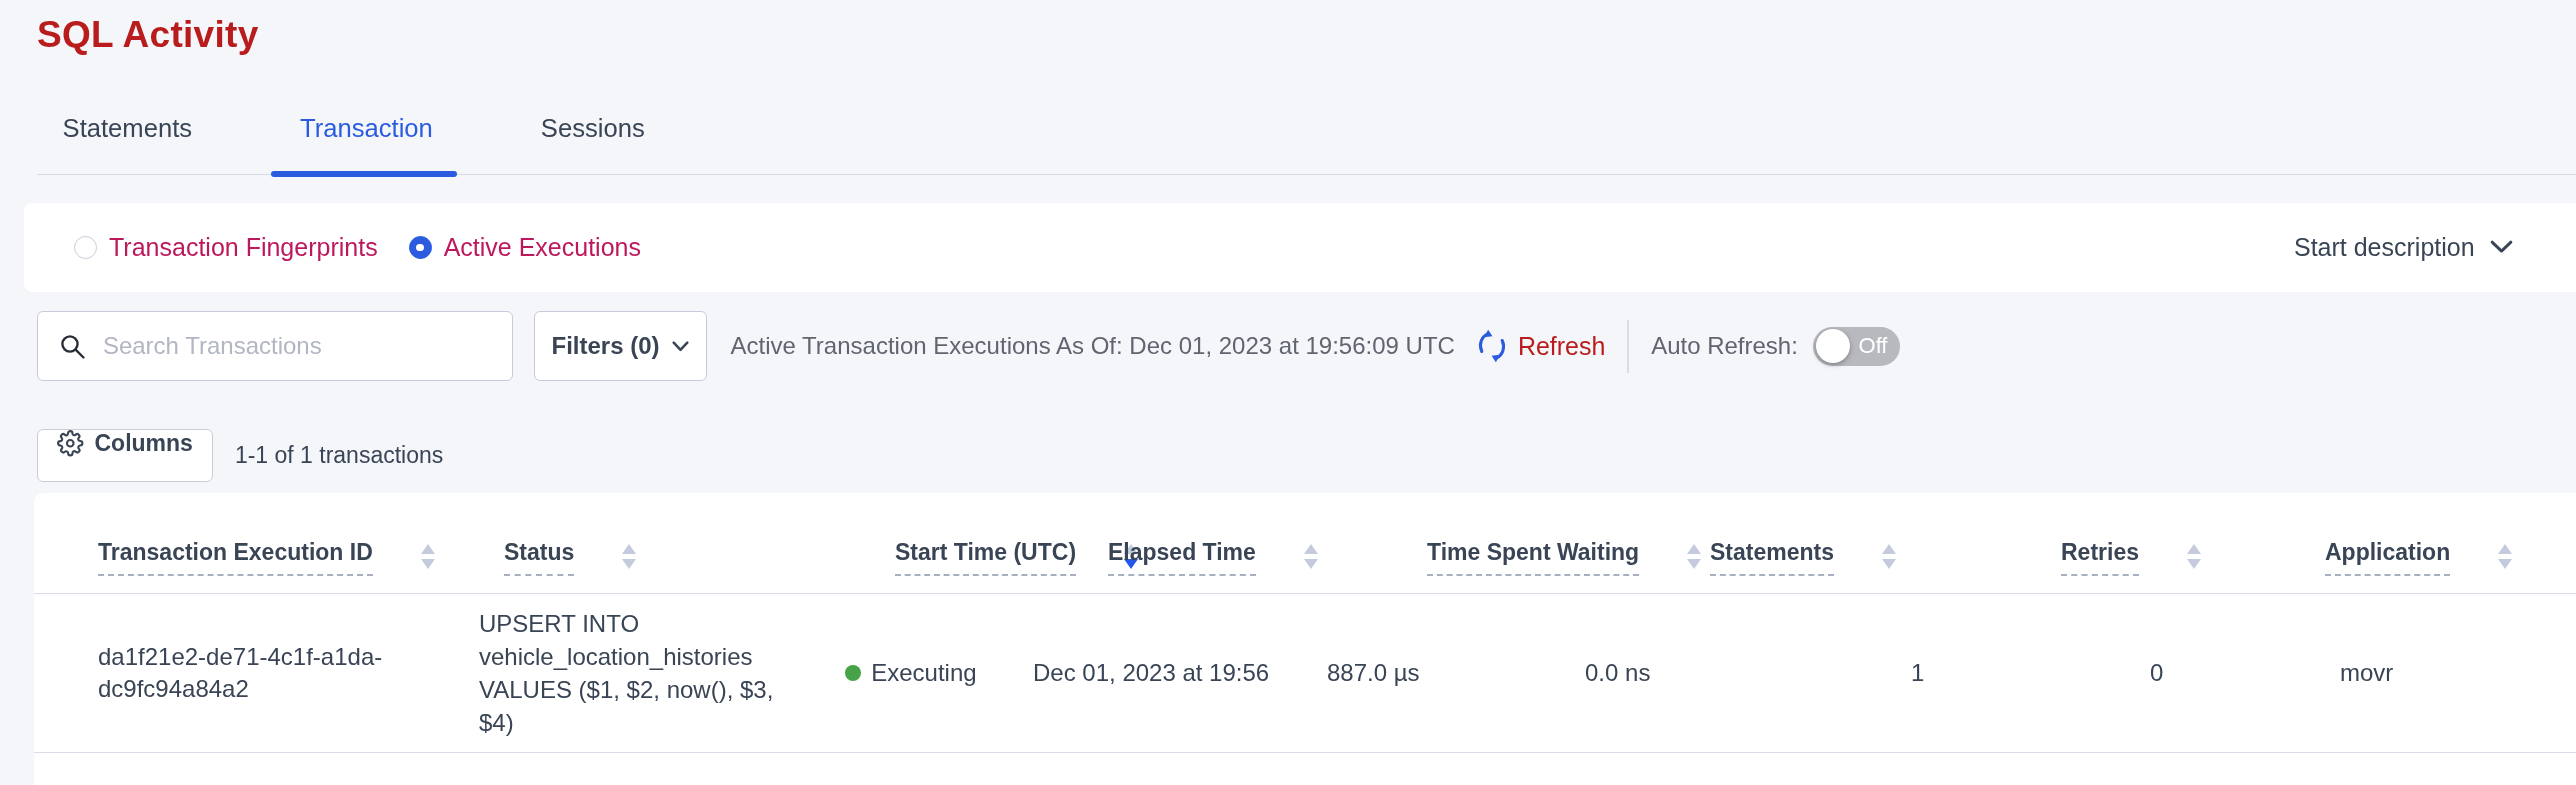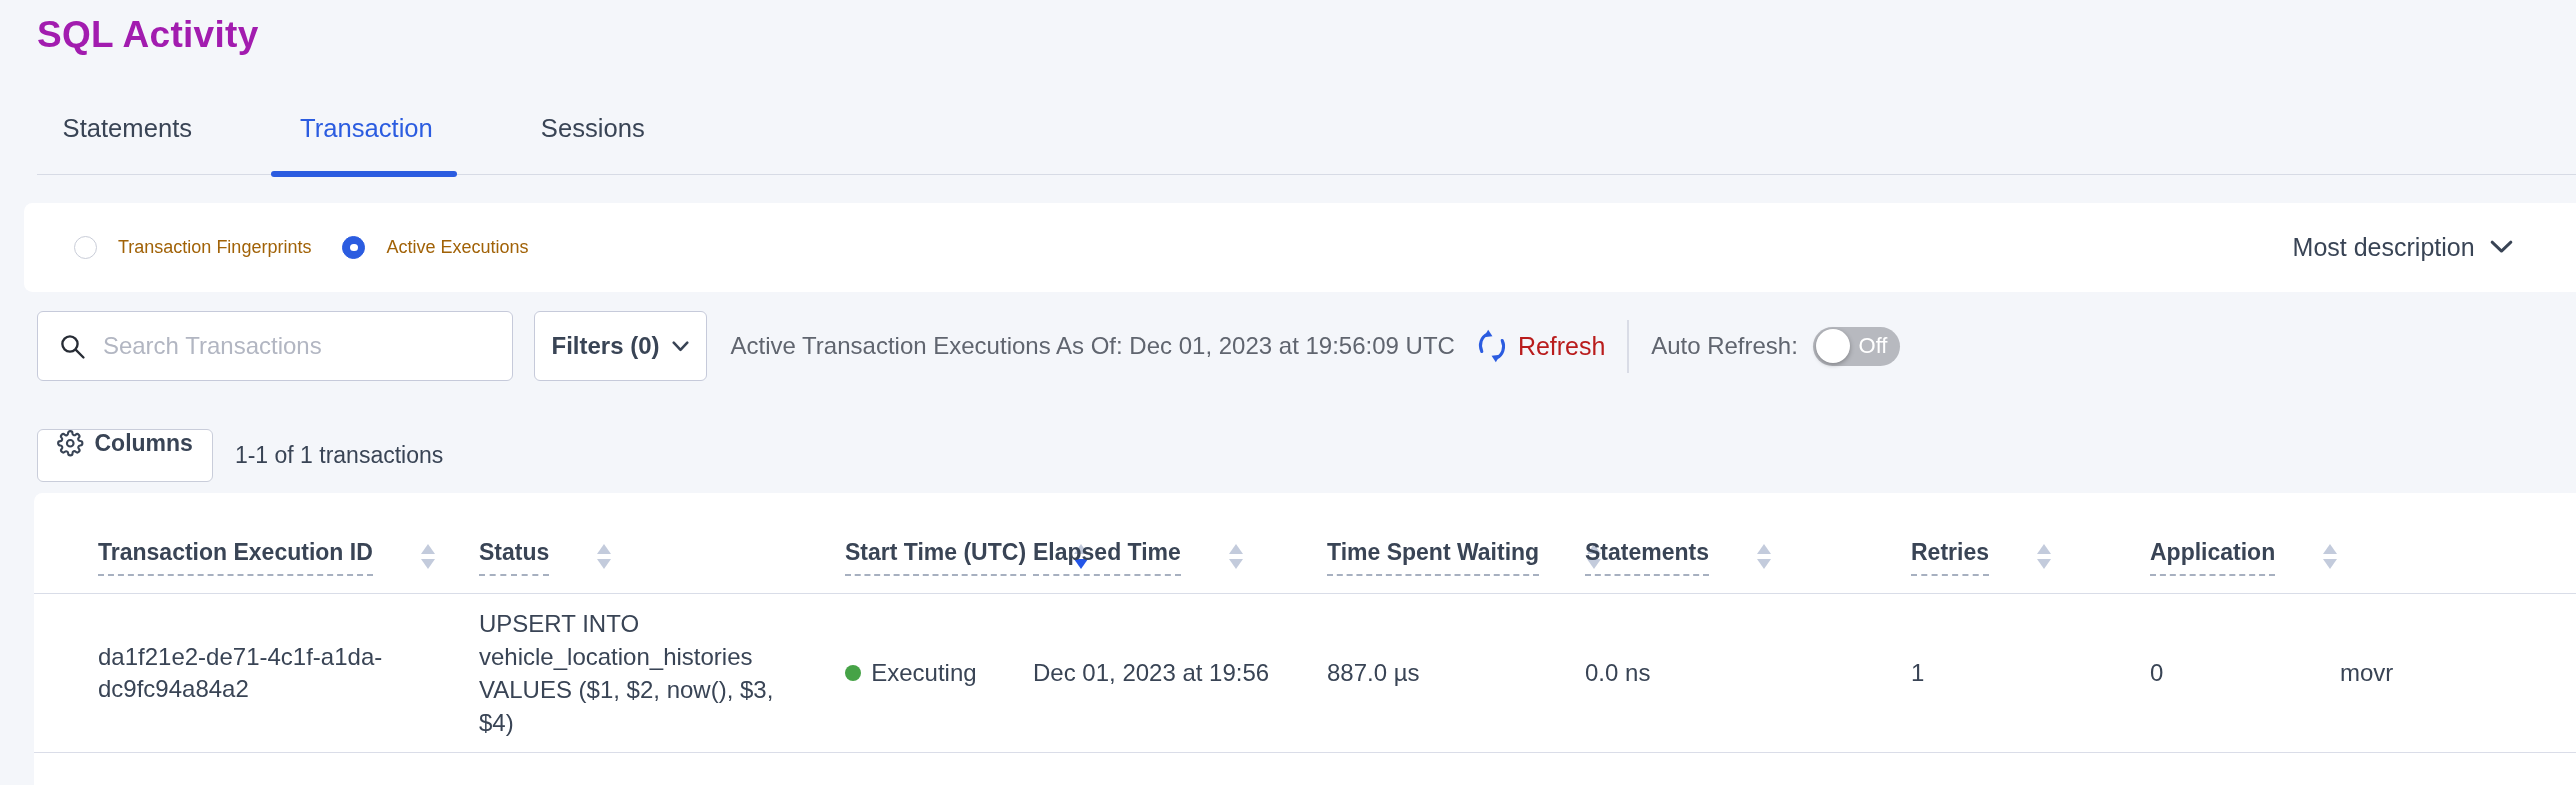--- a/index.html
+++ b/index.html
@@ -5,21 +5,21 @@
   * { box-sizing: border-box; }
   html,body { margin:0; padding:0; }
   body {
     width:2576px; height:785px; overflow:hidden; position:relative;
     background:#f4f6fa; color:#394455;
     font-family:"Liberation Sans", sans-serif;
   }
   
   .page-title {
     position:absolute; left:37px; top:13.7px;
-    font-size:37px; font-weight:700; color:#a21caf; letter-spacing:0.3px;
+    font-size:37px; font-weight:700; color:#b91c1c; letter-spacing:0.3px;
   }
   
   .tabbar {
     position:absolute; left:37px; right:0; top:114px;
     display:flex; column-gap:108px; padding-left:25.6px;
     border-bottom:1.7px solid #d7dbe5;
   }
   .tab {
     font-size:25.6px; color:#394455; padding-bottom:31px;
     position:relative; cursor:pointer; white-space:nowrap;
@@ -38,21 +38,21 @@
   .radio { display:flex; align-items:center; margin-right:31px; cursor:pointer; }
   .radio-circle {
     width:23px; height:23px; border-radius:50%; background:#fff;
     border:1.7px solid #c9cdd8; position:relative; flex:0 0 auto;
   }
   .radio.selected .radio-circle { background:#2b5ce0; border-color:#2b5ce0; }
   .radio.selected .radio-circle::after {
     content:""; position:absolute; left:50%; top:50%; width:7.7px; height:7.7px;
     margin:-3.8px 0 0 -3.8px; border-radius:50%; background:#fff;
   }
-  .radio-label { margin-left:21px; font-size:18px; color:#a16207; white-space:nowrap; }
+  .radio-label { margin-left:12px; font-size:25px; color:#be185d; white-space:nowrap; }
   .show-desc {
     margin-left:auto; display:flex; align-items:center; gap:15.4px;
     font-size:25px; color:#394455; cursor:pointer; white-space:nowrap;
   }
   
   .controls {
     position:absolute; left:37px; top:311px; height:70px;
     display:flex; align-items:center;
   }
   .search-box {
@@ -104,21 +104,21 @@
   
   .table-card {
     position:absolute; left:34px; right:0; top:493px; bottom:0;
     background:#fff; border-radius:8.5px 0 0 0;
   }
   .thead, .trow {
     display:grid;
     grid-template-columns:381px 366px 188px 294px 258px 326px 239px 190px 1fr;
     padding-left:64px;
   }
-  .thead { height:101px; align-items:end; border-bottom:1.7px solid #d9dde8; }
+  .thead { height:101px; align-items:end; border-bottom:1.7px solid #d9dde8;gap:25px; }
   .th {
     display:flex; align-items:flex-end; padding-bottom:17px;
     font-size:23px; font-weight:700; color:#394455; cursor:pointer; white-space:nowrap;
   }
   .th .lbl { border-bottom:2.6px dashed #a7b0c0; padding-bottom:7.7px; }
   .sort { margin-left:48px; display:flex; flex-direction:column; gap:5.1px; padding-bottom:6.8px; }
   .tri-up {
     width:0; height:0; border-left:7.7px solid transparent; border-right:7.7px solid transparent;
     border-bottom:10.2px solid #c3cbdc;
   }
@@ -152,21 +152,21 @@
 <div class="options-card">
   <div class="radio">
     <span class="radio-circle"></span>
     <span class="radio-label">Transaction Fingerprints</span>
   </div>
   <div class="radio selected">
     <span class="radio-circle"></span>
     <span class="radio-label">Active Executions</span>
   </div>
   <div class="show-desc">
-    <span>Most description</span>
+    <span>Start description</span>
     <svg width="23" height="14.5" viewBox="0 0 27 17">
       <path d="M2.5 2.5 L13.5 13 L24.5 2.5" fill="none" stroke="#394455" stroke-width="3.4" stroke-linecap="round" stroke-linejoin="round"></path>
     </svg>
   </div>
 </div>
 
 <div class="controls">
   <div class="search-box">
     <svg class="search-icon" width="27" height="27" viewBox="0 0 32 32">
       <circle cx="13" cy="13" r="9" fill="none" stroke="#272c35" stroke-width="2.8"></circle>

